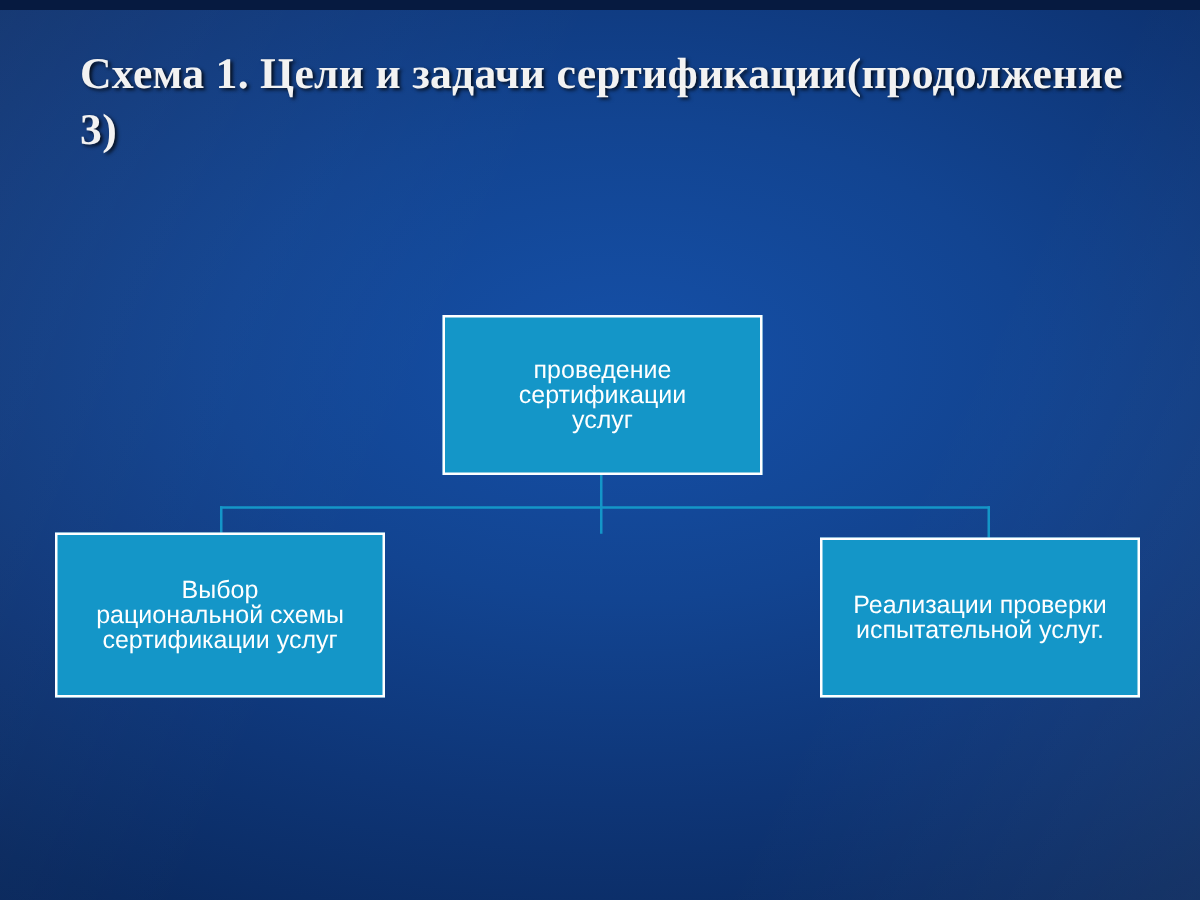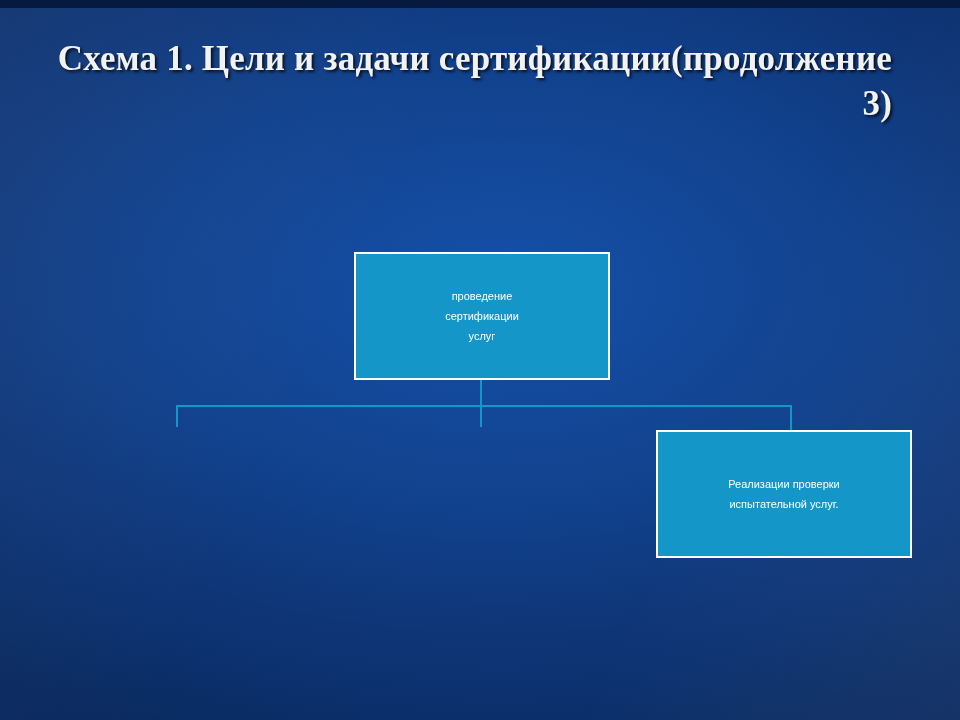--- a/index.html
+++ b/index.html
@@ -32,39 +32,39 @@
   }
   .top-bar {
     position: absolute;
     left: 0; top: 0;
     width: 960px;
     height: 8px;
     background: #061a40;
   }
   .title {
     position: absolute;
-    left: 52px;
+    left: 64px;
     top: 36px;
     width: 840px;
-    text-align: right;
+    text-align: left;
     font-family: "Liberation Serif", serif;
     font-weight: bold;
     font-size: 35px;
     line-height: 45px;
     color: #f2f2f2;
     text-shadow: 2px 2px 3px rgba(0,0,0,0.75);
     letter-spacing: 0.2px;
   }
   .node {
     position: absolute;
     box-sizing: border-box;
     background: #1496c8;
     border: 2px solid #ffffff;
     color: #ffffff;
-    font-size: 11px;
+    font-size: 20px;
     line-height: 20px;
     text-align: center;
     display: flex;
     align-items: center;
     justify-content: center;
     padding: 4px 17px;
     white-space: pre-line;
   }
   #node-top {
     left: 354px;
@@ -148,18 +148,21 @@
   <div class="connector" id="conn-stem"></div>
   <div class="connector" id="conn-bus"></div>
   <div class="connector" id="conn-drop-left"></div>
   <div class="connector" id="conn-drop-center"></div>
   <div class="connector" id="conn-drop-right"></div>
 
   <div class="node" id="node-top">проведение
 сертификации
 услуг</div>
 
+  <div class="node" id="node-left">Выбор
+рациональной  схемы
+сертификации  услуг</div>
 
 
   <div class="node" id="node-right">Реализации  проверки
 испытательной  услуг.</div>
 
 </div>
 
 </body></html>

